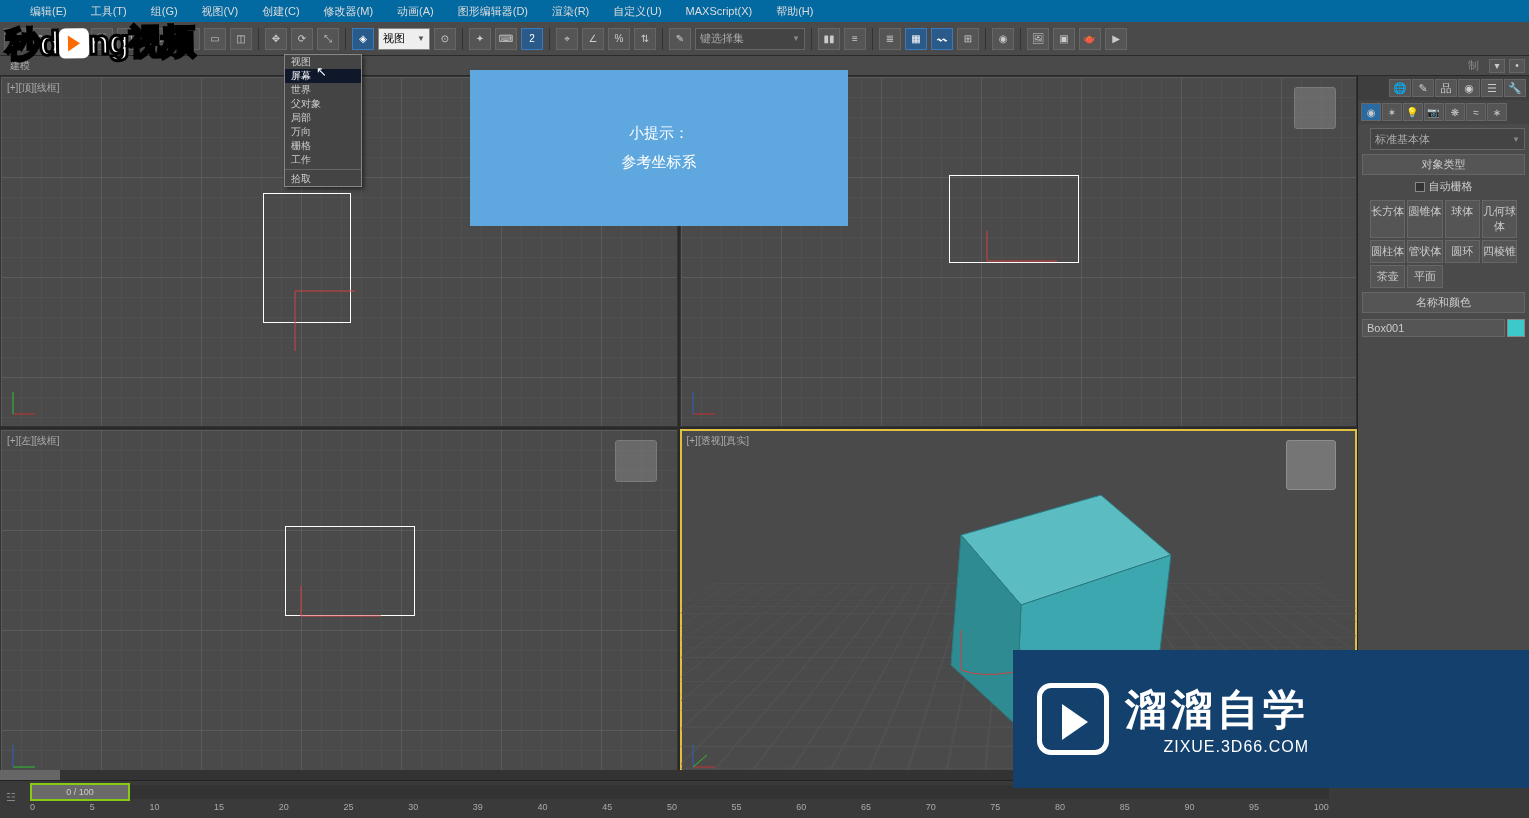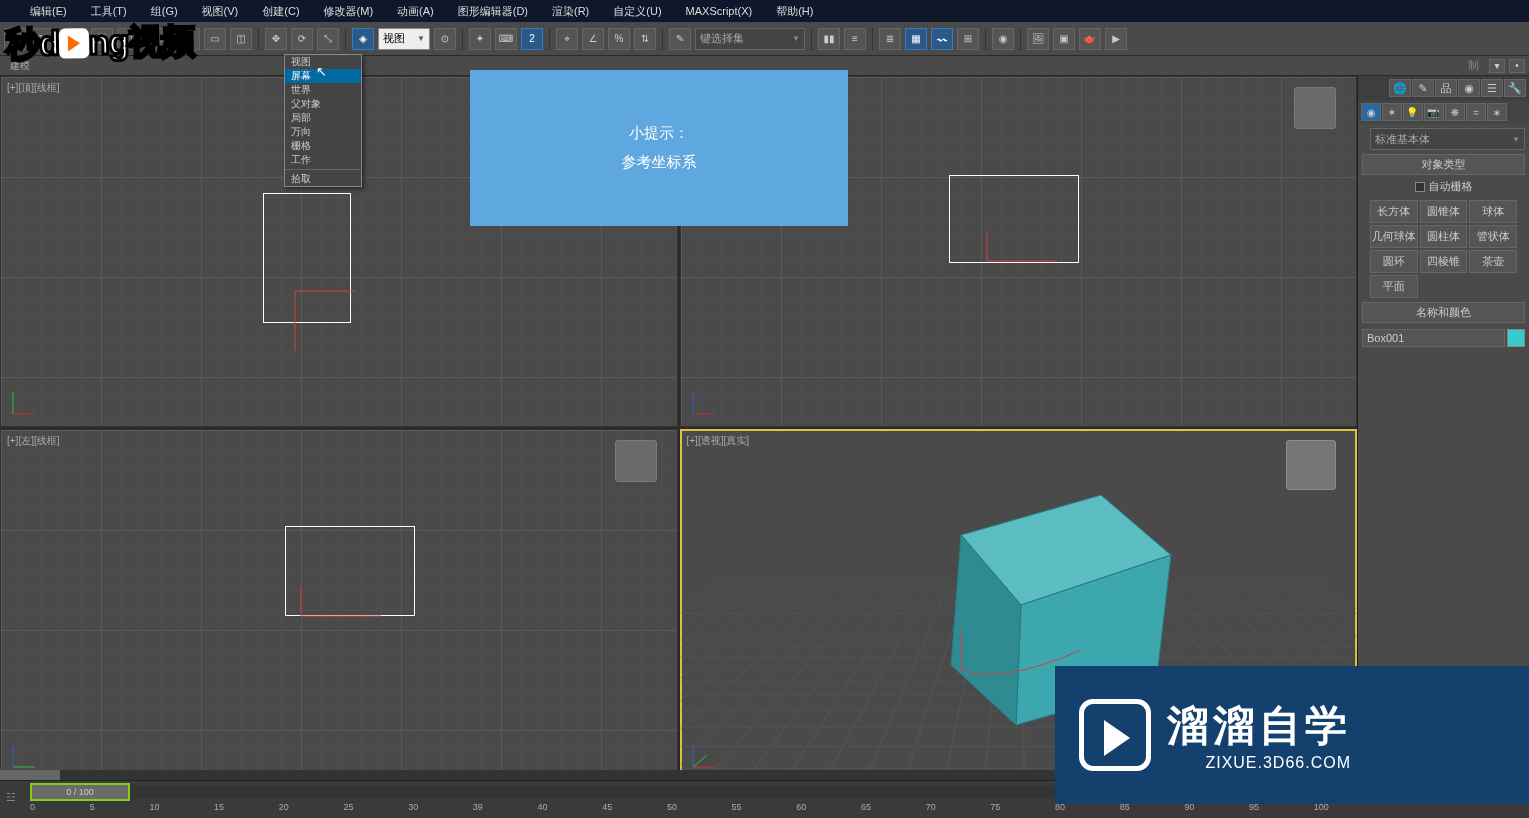--- a/index.html
+++ b/index.html
@@ -8,21 +8,21 @@
     font-size: 11px;
     background: #3a3a3a;
     color: #ccc;
     width: 1529px;
     height: 818px;
     overflow: hidden;
     position: relative;
   }
   
   .menubar {
-    background: #0f172a;
+    background: #0369a1;
     height: 22px;
     display: flex;
     align-items: center;
     padding-left: 24px;
     gap: 12px;
   }
   .menubar .menu-item { color: #ddd; cursor: default; padding: 2px 6px; }
   
   .toolbar {
     background: #4a4a4a;
@@ -96,21 +96,21 @@
     top: 54px;
     left: 284px;
     width: 78px;
     background: #444;
     border: 1px solid #888;
     z-index: 50;
     font-size: 10px;
     box-shadow: 2px 2px 4px rgba(0,0,0,.5);
   }
   .dd-list .li { padding: 1px 6px; color:#ccc; line-height:12px;}
-  .dd-list .li.hover { background:#0369a1; color:#fff; }
+  .dd-list .li.hover { background:#0f172a; color:#fff; }
   .dd-list .sep { height:1px; background:#666; margin:2px 0;}
   
   .workspace {
     position: absolute;
     top: 76px; left: 0; right: 172px; bottom: 38px;
     display: grid;
     grid-template-columns: 1fr 1fr;
     grid-template-rows: 1fr 1fr;
     gap: 2px;
     background: #2a2a2a;
@@ -183,21 +183,21 @@
   .cmd-tab{ width:22px; height:18px; background:#555; border:1px solid #666; display:flex;align-items:center;justify-content:center;}
   .cmd-sub{ display:flex; gap:1px; padding:3px; background:#444;}
   .cmd-sub .s{ width:20px;height:18px;background:#555;border:1px solid #666;font-size:10px;display:flex;align-items:center;justify-content:center;}
   .cmd-sub .s.active{background:#2a6aa0;}
   .cmd-dd{ margin:4px;padding-left:8px; }
   .section-title{
     background:#555; text-align:center; padding:2px 8px; margin:4px; border:1px solid #666;
   }
   .auto-grid-row{ display:flex; align-items:center; justify-content:center; gap:4px; margin:2px 0 6px;}
   .auto-grid-row .cb{ width:10px;height:10px;border:1px solid #888;background:#333;}
-  .btn-grid{ display:grid; grid-template-columns:1fr 1fr 1fr; gap:2px; margin:0 12px;}
+  .btn-grid{ display:grid; grid-template-columns:1fr 1fr 1fr 1fr; gap:2px; margin:0 12px;}
   .pbtn{ background:#555;border:1px solid #666;padding:3px 0;text-align:center;font-size:11px;}
   .name-row{ display:flex; margin:6px 4px; gap:2px;}
   .name-input{ flex:1; background:#555;border:1px solid #666;padding:2px 4px;color:#ccc;}
   .color-swatch{width:18px;height:18px;background:#3cc9c9;border:1px solid #888;}
   
   .bottombar{
     position:absolute; left:0; right:0; bottom:0; height:38px;
     background:#3a3a3a; border-top:1px solid #222;
   }
   .timeline{
@@ -222,22 +222,22 @@
     position:absolute; top:70px; left:470px;
     width:378px; height:156px;
     background:#5fa8df;
     color:#fff; font-size:15px;
     display:flex; flex-direction:column; align-items:center; justify-content:center;
     z-index:60;
   }
   .tip-box .l1{ margin-bottom:10px;}
   
   .logo-box{
-    position:absolute; right:0; bottom:14px;
-    width:474px; height:138px;
+    position:absolute; right:0; bottom:30px;
+    width:516px; height:138px;
     background:#13406c; z-index:80;
     display:flex; align-items:center; gap:16px; padding:0 24px;
   }
   .logo-box .ico{
     width:72px;height:72px;border:5px solid #fff;border-radius:14px; position:relative;
   }
   .logo-box .ico::after{
     content:""; position:absolute; left:20px; top:16px;
     border-left:26px solid #fff; border-top:18px solid transparent; border-bottom:18px solid transparent;
   }

